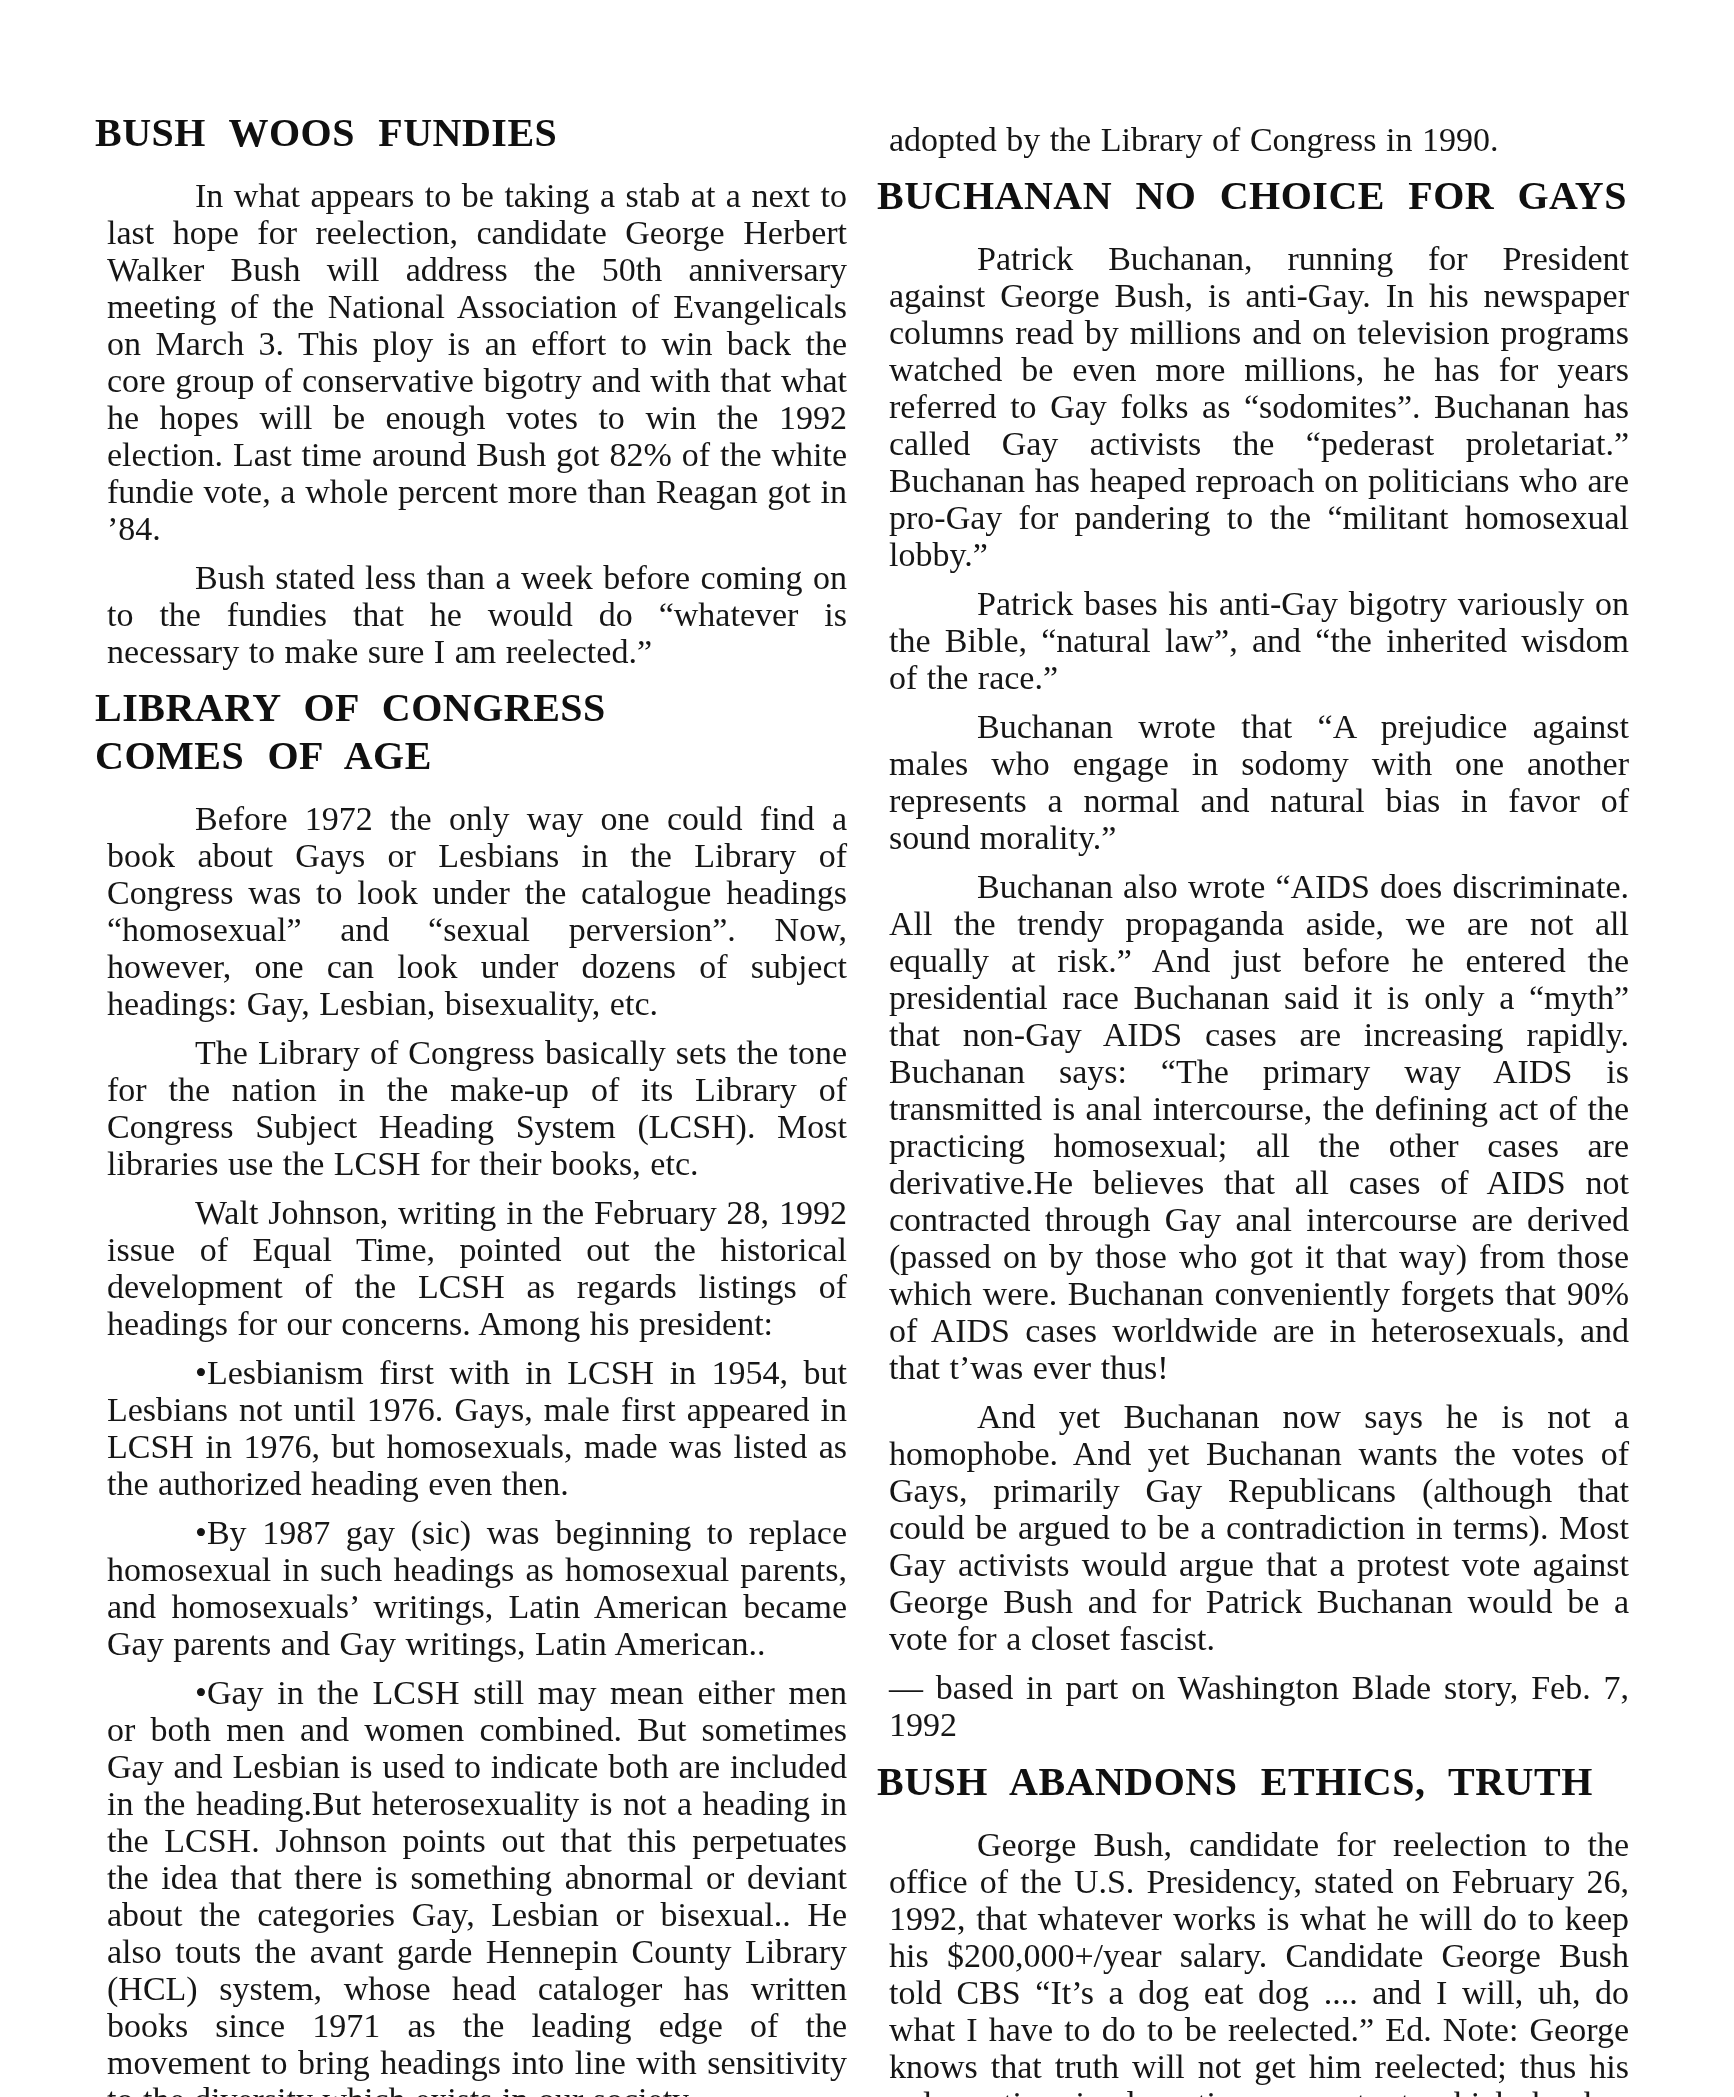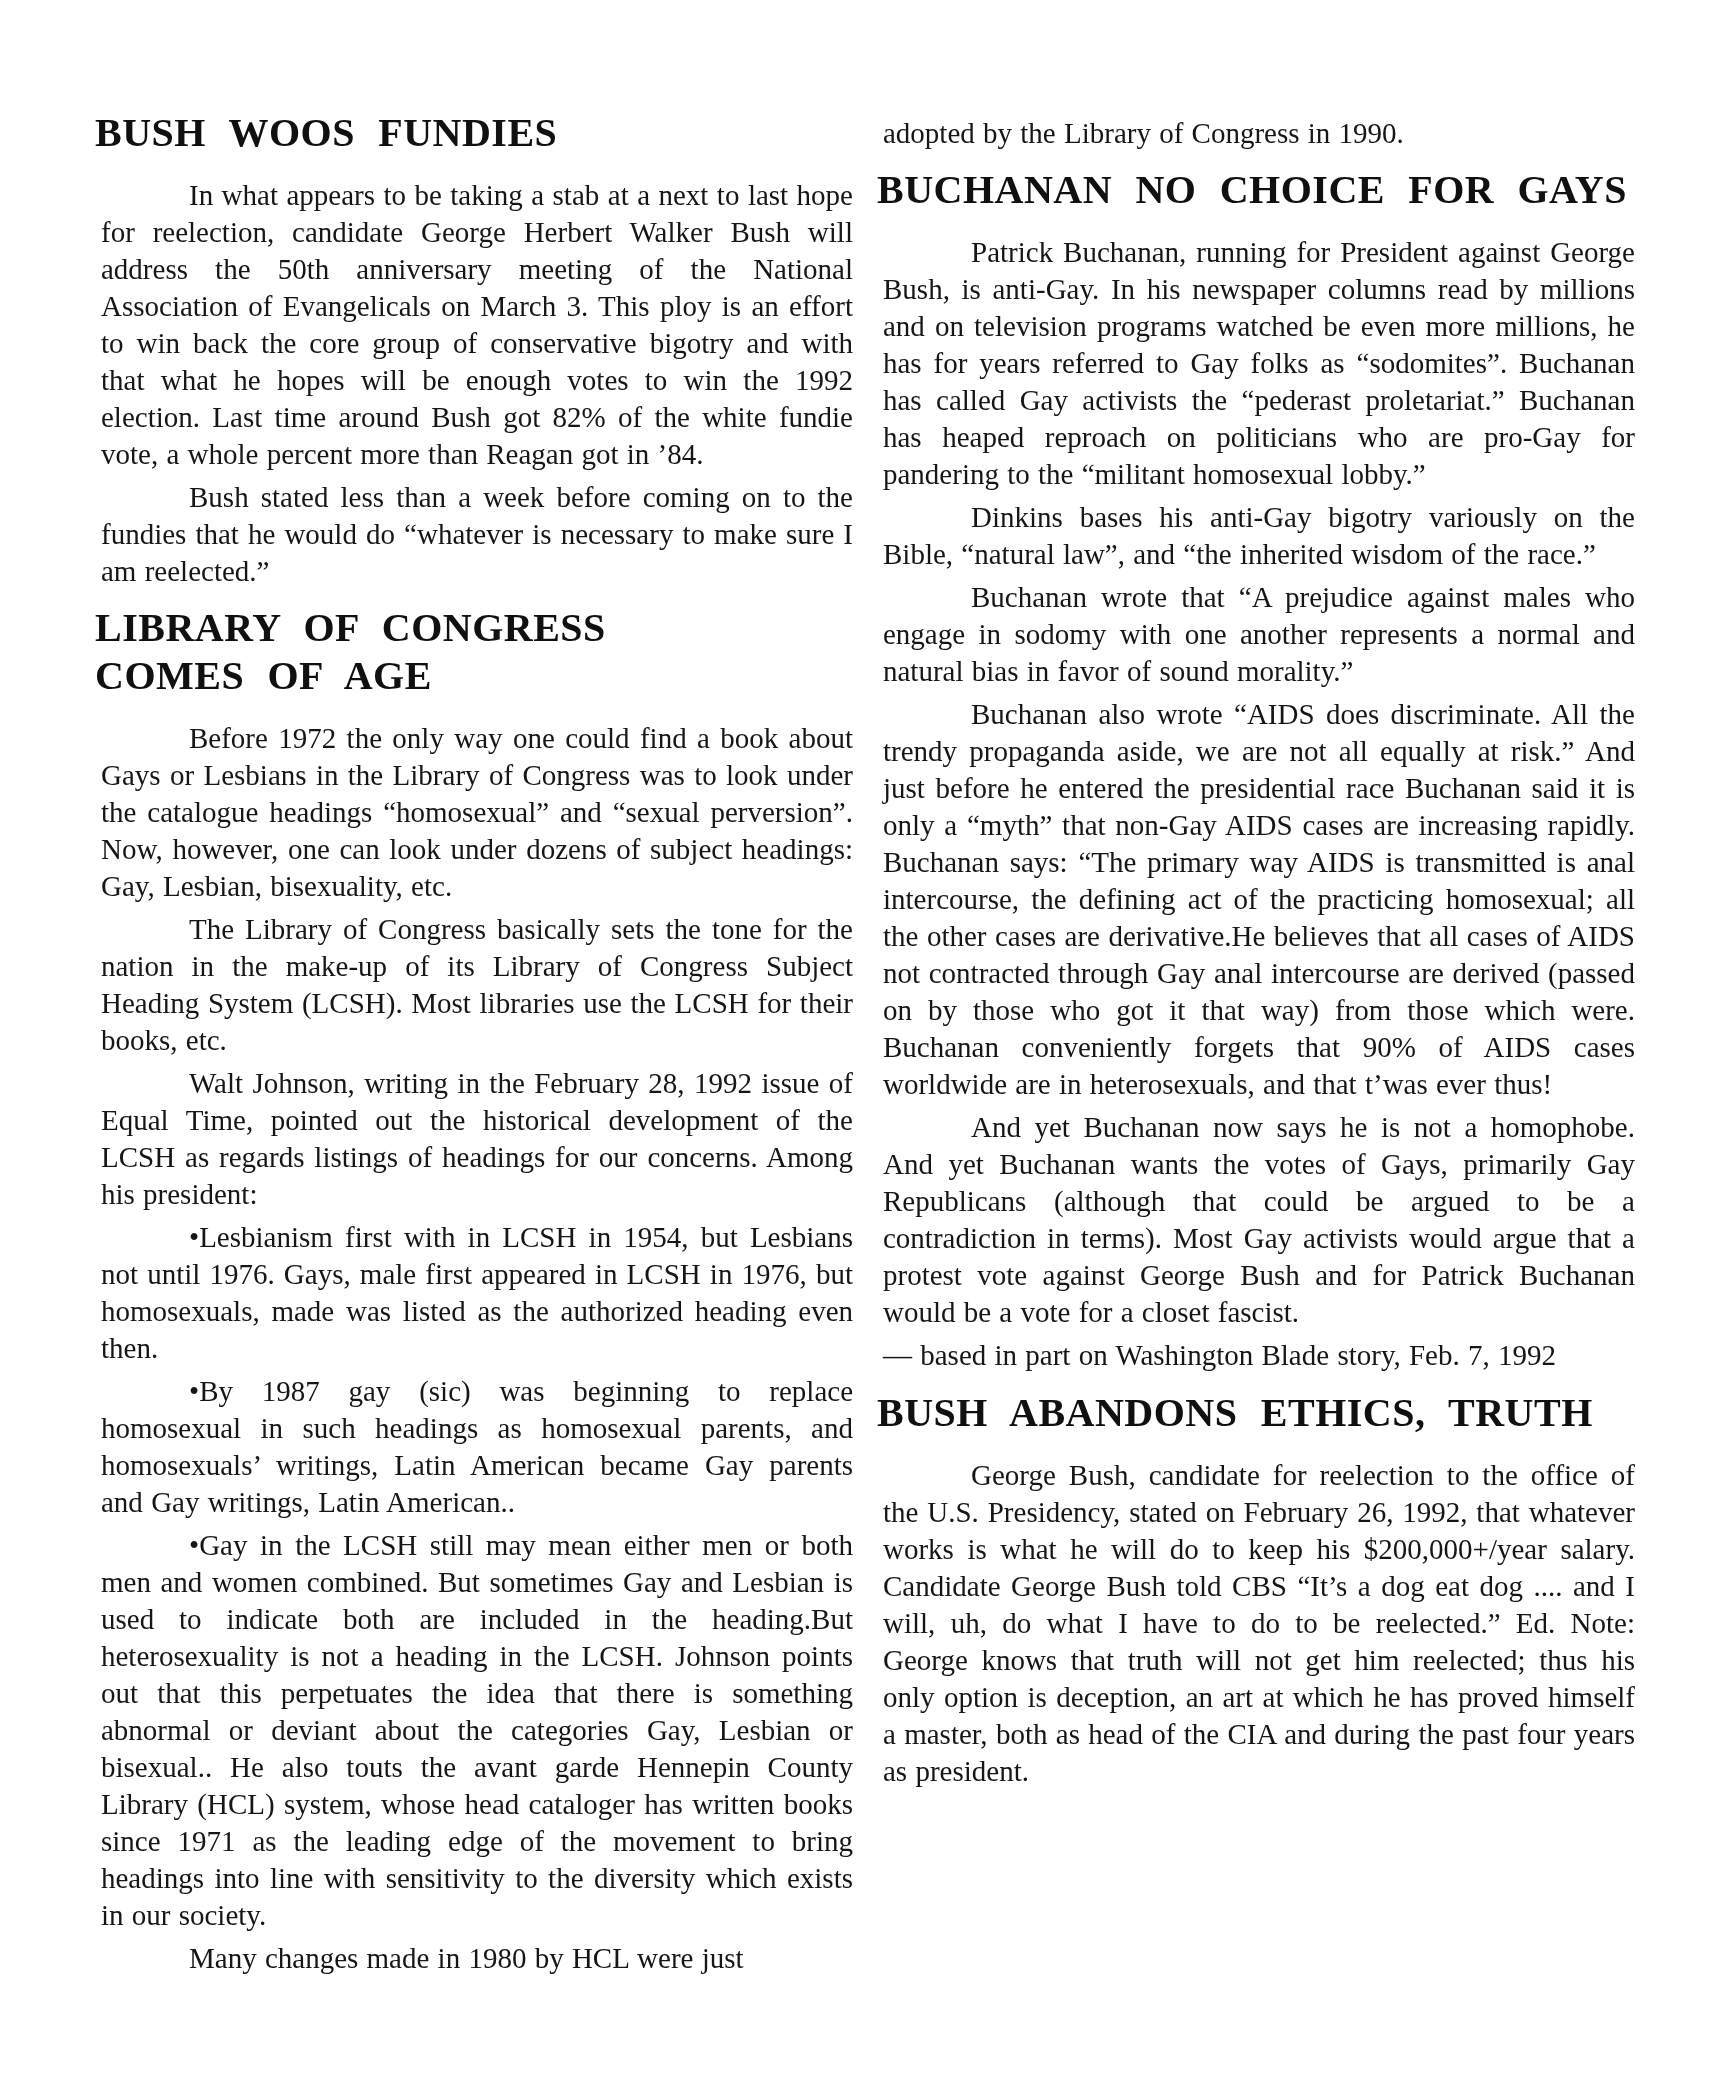--- a/index.html
+++ b/index.html
@@ -35,24 +35,24 @@
     margin: 14.3px 0 21px 0;
     word-spacing: 0.32em;
     letter-spacing: 0.5px;
     white-space: pre-line;
     color: #101010;
   }
   .col .heading:first-child {
     margin-top: 0;
   }
   .para {
-    font-size: 29px;
+    font-size: 34px;
     line-height: 37px;
     text-align: justify;
-    margin: 6px;
+    margin: 12px;
     text-indent: 88px;
     word-spacing: 1px;
   }
   .para.noindent {
     text-indent: 0;
   }
   .it { }
   .ul {
     text-decoration-thickness: 1.9px;
     text-underline-offset: 5.7px;
@@ -73,21 +73,21 @@
       <p class="para"><span>Walt Johnson, writing in the February 28, 1992 issue of </span><span class="it">Equal Time</span><span>, pointed out the historical development of the LCSH as regards listings of headings for our concerns. Among his president:</span></p>
       <p class="para"><span>•</span><span class="it">Lesbianism</span><span> first with in LCSH in 1954, but </span><span class="it">Lesbians</span><span> not until 1976. </span><span class="it">Gays, male</span><span> first appeared in LCSH in 1976, but </span><span class="it">homosexuals, made</span><span> was listed as the authorized heading even then.</span></p>
       <p class="para"><span>•By 1987 </span><span class="it">gay</span><span> (sic)  was beginning to replace </span><span class="it">homosexual</span><span> in such headings as </span><span class="it">homosexual parents</span><span>, and </span><span class="it">homosexuals’ writings, Latin American</span><span> became </span><span class="it">Gay parents</span><span> and </span><span class="it">Gay writings, Latin American</span><span>..</span></p>
       <p class="para"><span>•</span><span class="it">Gay</span><span> in the LCSH still may mean either men or both men and women combined. But sometimes </span><span class="it">Gay and Lesbian</span><span> is used to indicate both are included in the heading.But </span><span class="it">heterosexuality</span><span> is not a heading in the LCSH. Johnson points out that this perpetuates the idea that there is something abnormal or deviant about the categories </span><span class="it">Gay, Lesbian</span><span> or </span><span class="it">bisexual</span><span>..  He also touts the avant garde Hennepin County Library (HCL) system, whose head cataloger has written books since 1971 as the leading edge of the movement to bring headings into line with sensitivity to the diversity which exists in our society.</span></p>
       <p class="para"><span>Many changes made in 1980 by HCL were just</span></p>
     </div>
   <div class="col" id="col-right">
       <p class="para noindent"><span>adopted by the Library of Congress in 1990.</span></p>
       <h2 class="heading">BUCHANAN NO CHOICE FOR GAYS</h2>
       <p class="para"><span>Patrick Buchanan, running for President against George Bush, is anti-Gay. In his newspaper columns read by millions and on television programs watched be even more millions, he has for years referred to Gay folks as “sodomites”. Buchanan has called Gay activists the “pederast proletariat.” Buchanan has heaped reproach on politicians who are pro-Gay for pandering to the “militant homosexual lobby.”</span></p>
-      <p class="para"><span>Dinkins bases his anti-Gay bigotry variously on the Bible, “natural law”, and “the inherited wisdom of the race.”</span></p>
+      <p class="para"><span>Patrick bases his anti-Gay bigotry variously on the Bible, “natural law”, and “the inherited wisdom of the race.”</span></p>
       <p class="para"><span>Buchanan wrote that “</span><span class="ul">A prejudice against males who engage in sodomy with one another represents a normal and natural bias in favor of sound morality</span><span>.”</span></p>
       <p class="para"><span>Buchanan also wrote “AIDS does discriminate. All the trendy propaganda aside, we are </span><span class="ul">not</span><span> all equally at risk.” And just before he entered the presidential race Buchanan said it is only a “myth” that non-Gay AIDS cases are increasing rapidly. Buchanan says: “The primary way AIDS is transmitted is </span><span class="ul">anal intercourse, the defining act of the practicing homosexual</span><span>; all the other cases are derivative.He believes that all cases of AIDS not contracted through Gay anal intercourse are derived (passed on by those who got it that way) from those which were.  Buchanan conveniently forgets that 90% of AIDS cases worldwide are in heterosexuals, and that t’was ever thus!</span></p>
       <p class="para"><span>And yet Buchanan now says he is not a homophobe. And yet Buchanan wants the votes of Gays, primarily Gay Republicans (although that could be argued to be a contradiction in terms). Most Gay activists would argue that a protest vote against George Bush and for Patrick Buchanan would be a vote for a closet fascist.</span></p>
       <p class="para noindent"><span>— based in part on Washington </span><span class="it">Blade</span><span>  story,  Feb. 7, 1992</span></p>
       <h2 class="heading">BUSH ABANDONS ETHICS, TRUTH</h2>
       <p class="para"><span>George Bush, candidate for reelection to the office of the U.S. Presidency, stated on February 26, 1992, that whatever works is what he will do to keep his $200,000+/year salary. Candidate George Bush told CBS “It’s a dog eat dog .... and I will, uh, do what I have to do to be reelected.” Ed. Note: George knows that truth will not get him reelected; thus his only option is deception, an art at which he has proved himself a master, both as head of the CIA and during the past four years as president.</span></p>
     </div>
 </div>
 
 

